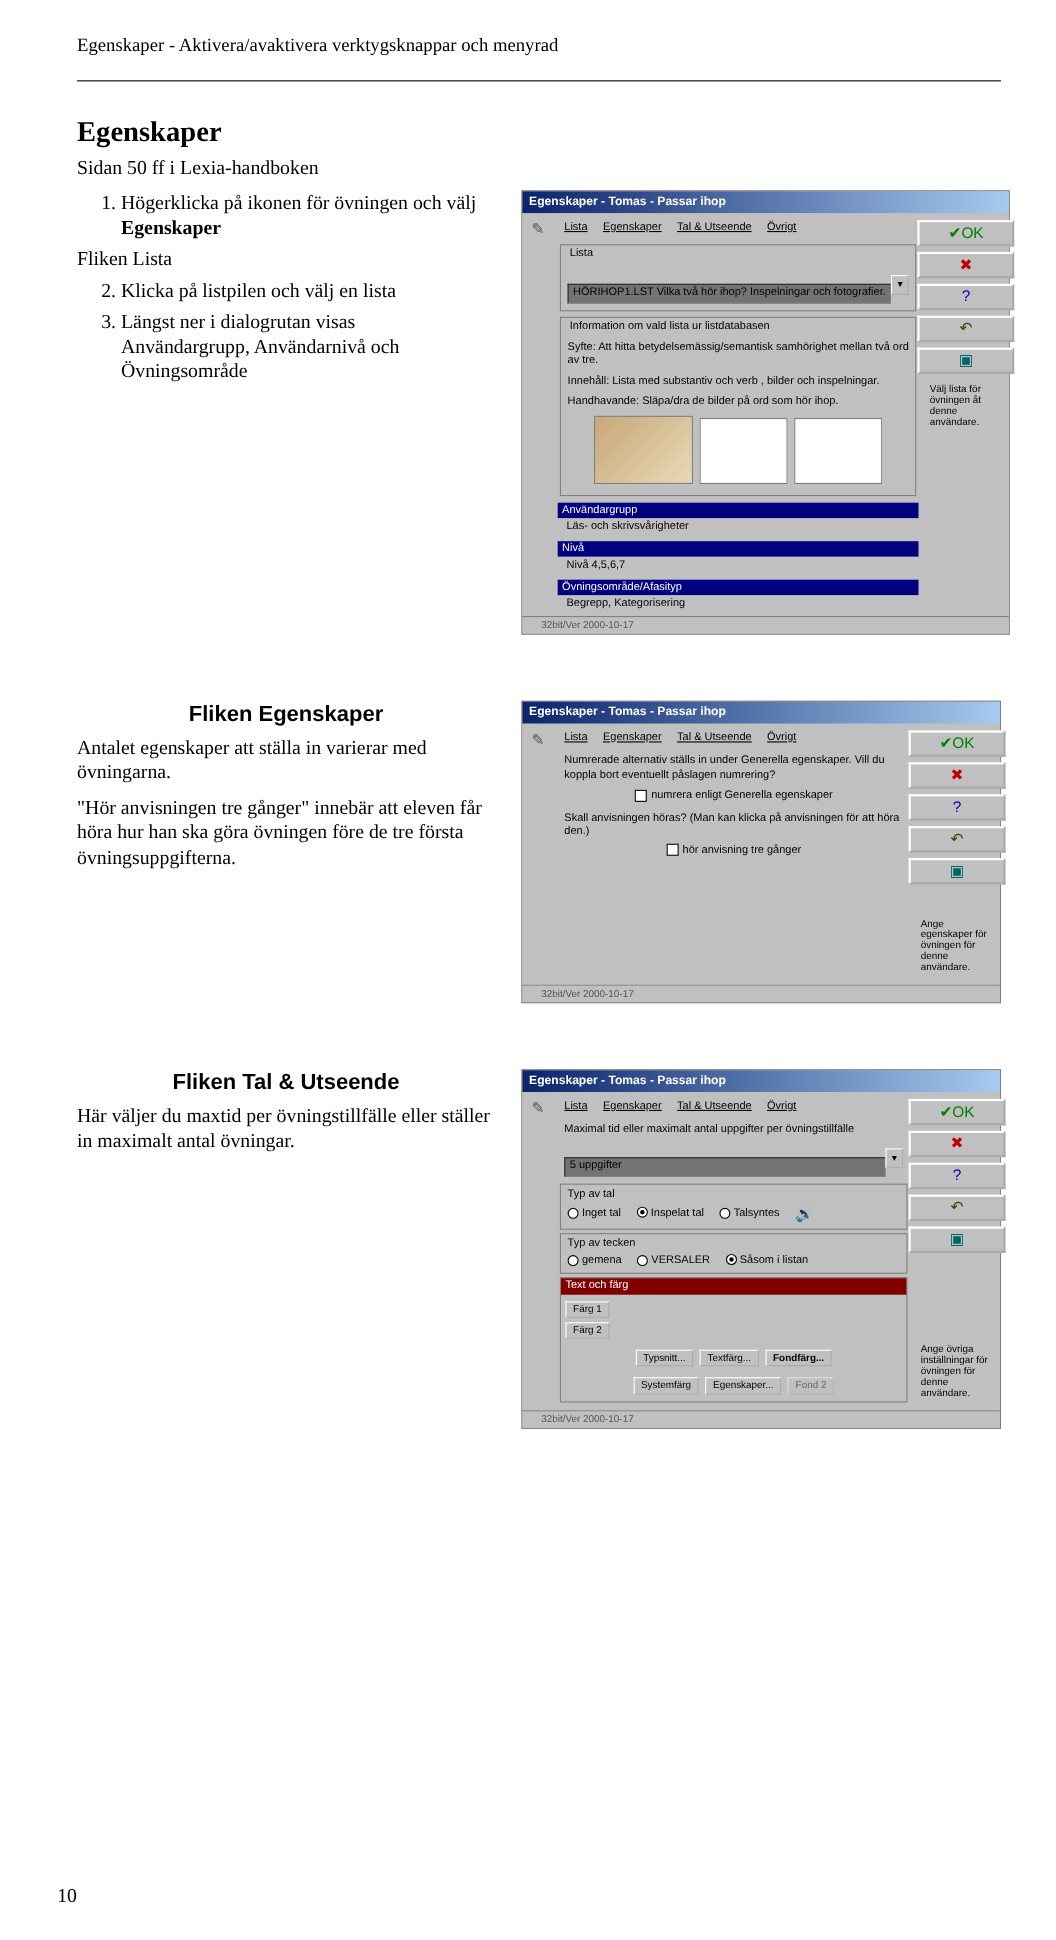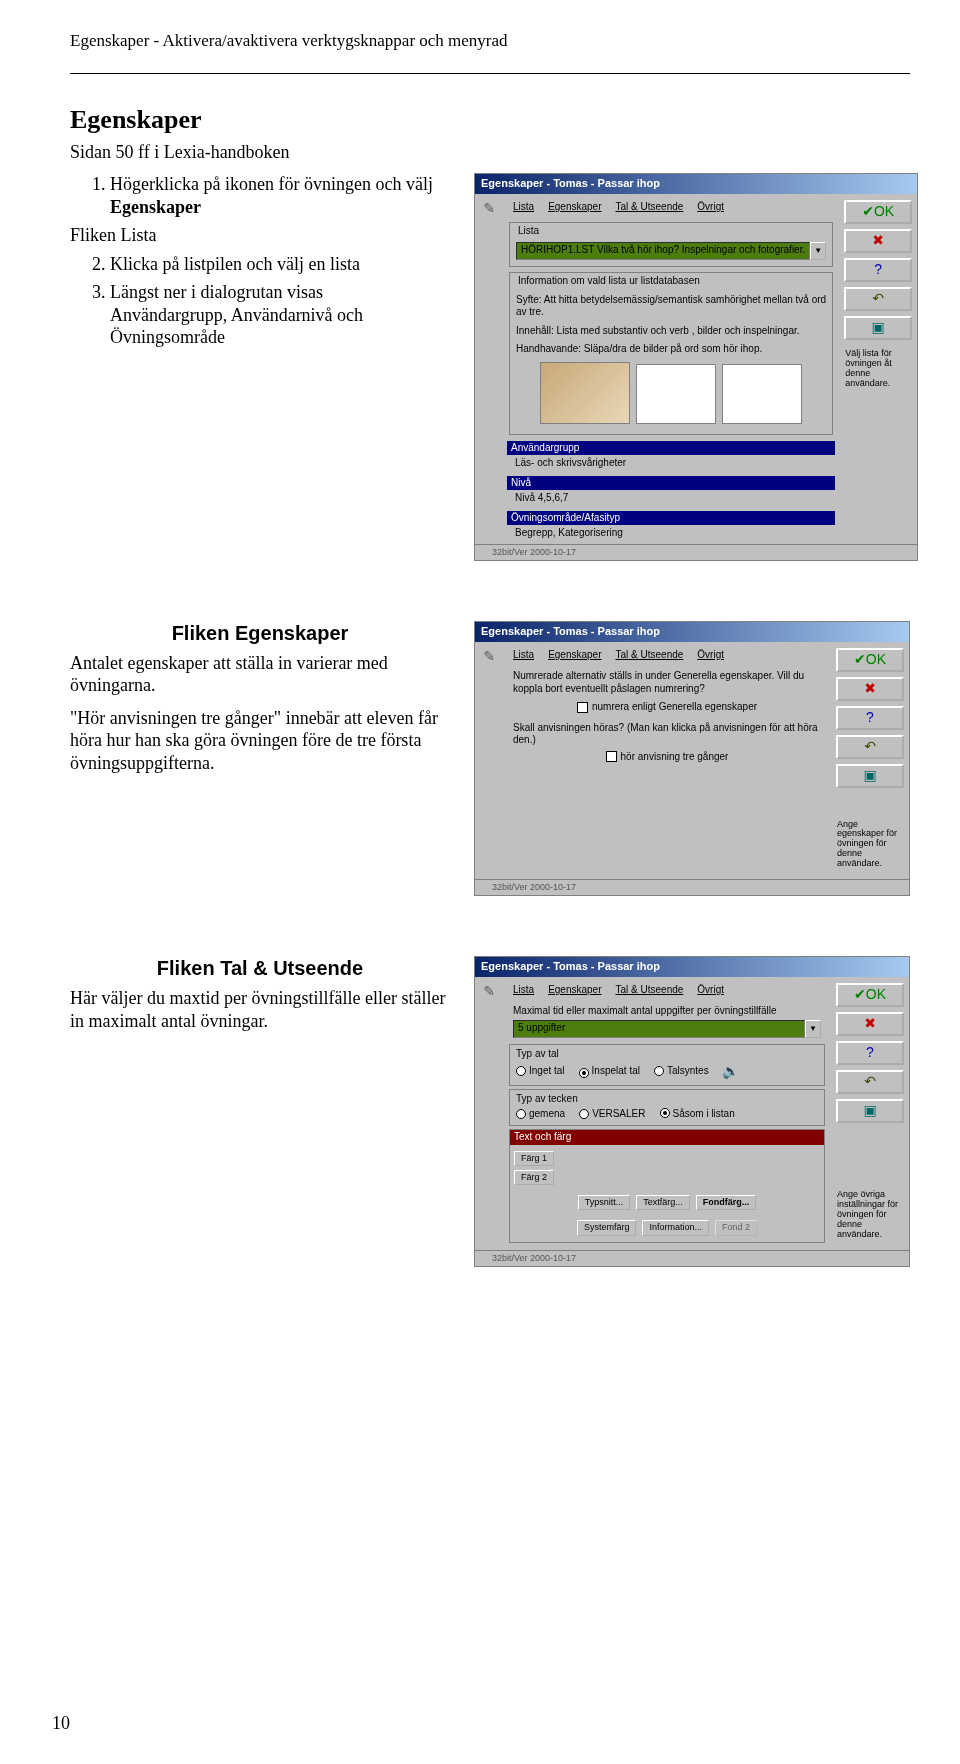--- a/index.html
+++ b/index.html
@@ -136,27 +136,28 @@
     color:#000;
     padding: 0 2px;
   }
   .combo {
     display:flex;
     align-items:center;
     margin-top:3px;
   }
   .combo-input {
     flex:1;
-    background:#4d7c0f;
+    background:#737373;
     border:1px inset #808080;
     height:18px;
     font-size:10px;
     padding:1px 4px;
     overflow:hidden;
     white-space:nowrap;
+    margin-top:16px;
   }
   .combo-btn {
     width:16px;
     height:18px;
     background:#c0c0c0;
     border:1px outset #fff;
     text-align:center;
     font-size:8px;
     line-height:16px;
   }
@@ -175,21 +176,21 @@
   .right-buttons {
     width: 78px;
     background:#c0c0c0;
     padding:6px 4px;
     display:flex;
     flex-direction:column;
     gap:5px;
     align-items:center;
   }
   .btn3d {
-    width:68px;
+    width:88px;
     height:24px;
     background:#c0c0c0;
     border:2px outset #fff;
     font-size:14px;
     display:flex;
     align-items:center;
     justify-content:center;
     color:#008000;
   }
   .btn3d.red{color:#c00000;}
@@ -427,21 +428,21 @@
             <div class="combo-btn">▼</div>
           </div>
 
           <div class="group-inline">
             <div class="group-legend">Typ av tal</div>
             <div class="radio-row">
               <span style="display:flex;gap:3px;align-items:center;">
                   <span class="radio-dot"></span>
                   <span>Inget tal</span>
                 </span>
-              <span style="display:flex;gap:3px;align-items:flex-end;">
+              <span style="display:flex;gap:3px;align-items:flex-start;">
                   <span class="radio-dot on"></span>
                   <span>Inspelat tal</span>
                 </span>
               <span style="display:flex;gap:3px;align-items:center;">
                   <span class="radio-dot"></span>
                   <span>Talsyntes</span>
                 </span>
               <span class="speaker-icon"></span>
             </div>
           </div>
@@ -472,21 +473,21 @@
                 <div class="mini-btn">Färg 2</div>
               </div>
             </div>
             <div class="mini-btn-row" style="padding-bottom:4px;">
               <span class="mini-btn">Typsnitt...</span>
               <span class="mini-btn">Textfärg...</span>
               <span class="mini-btn bold">Fondfärg...</span>
             </div>
             <div class="mini-btn-row" style="padding-bottom:6px;">
               <span class="mini-btn">Systemfärg</span>
-              <span class="mini-btn">Information...</span>
+              <span class="mini-btn">Egenskaper...</span>
               <span class="mini-btn" style="opacity:.5;">Fond 2</span>
             </div>
           </div>
         </div>
         <div class="right-buttons">
           <div class="btn3d">✔OK</div>
           <div class="btn3d red">✖</div>
           <div class="btn3d blue">?</div>
           <div class="btn3d dark">↶</div>
           <div class="btn3d teal">▣</div>

